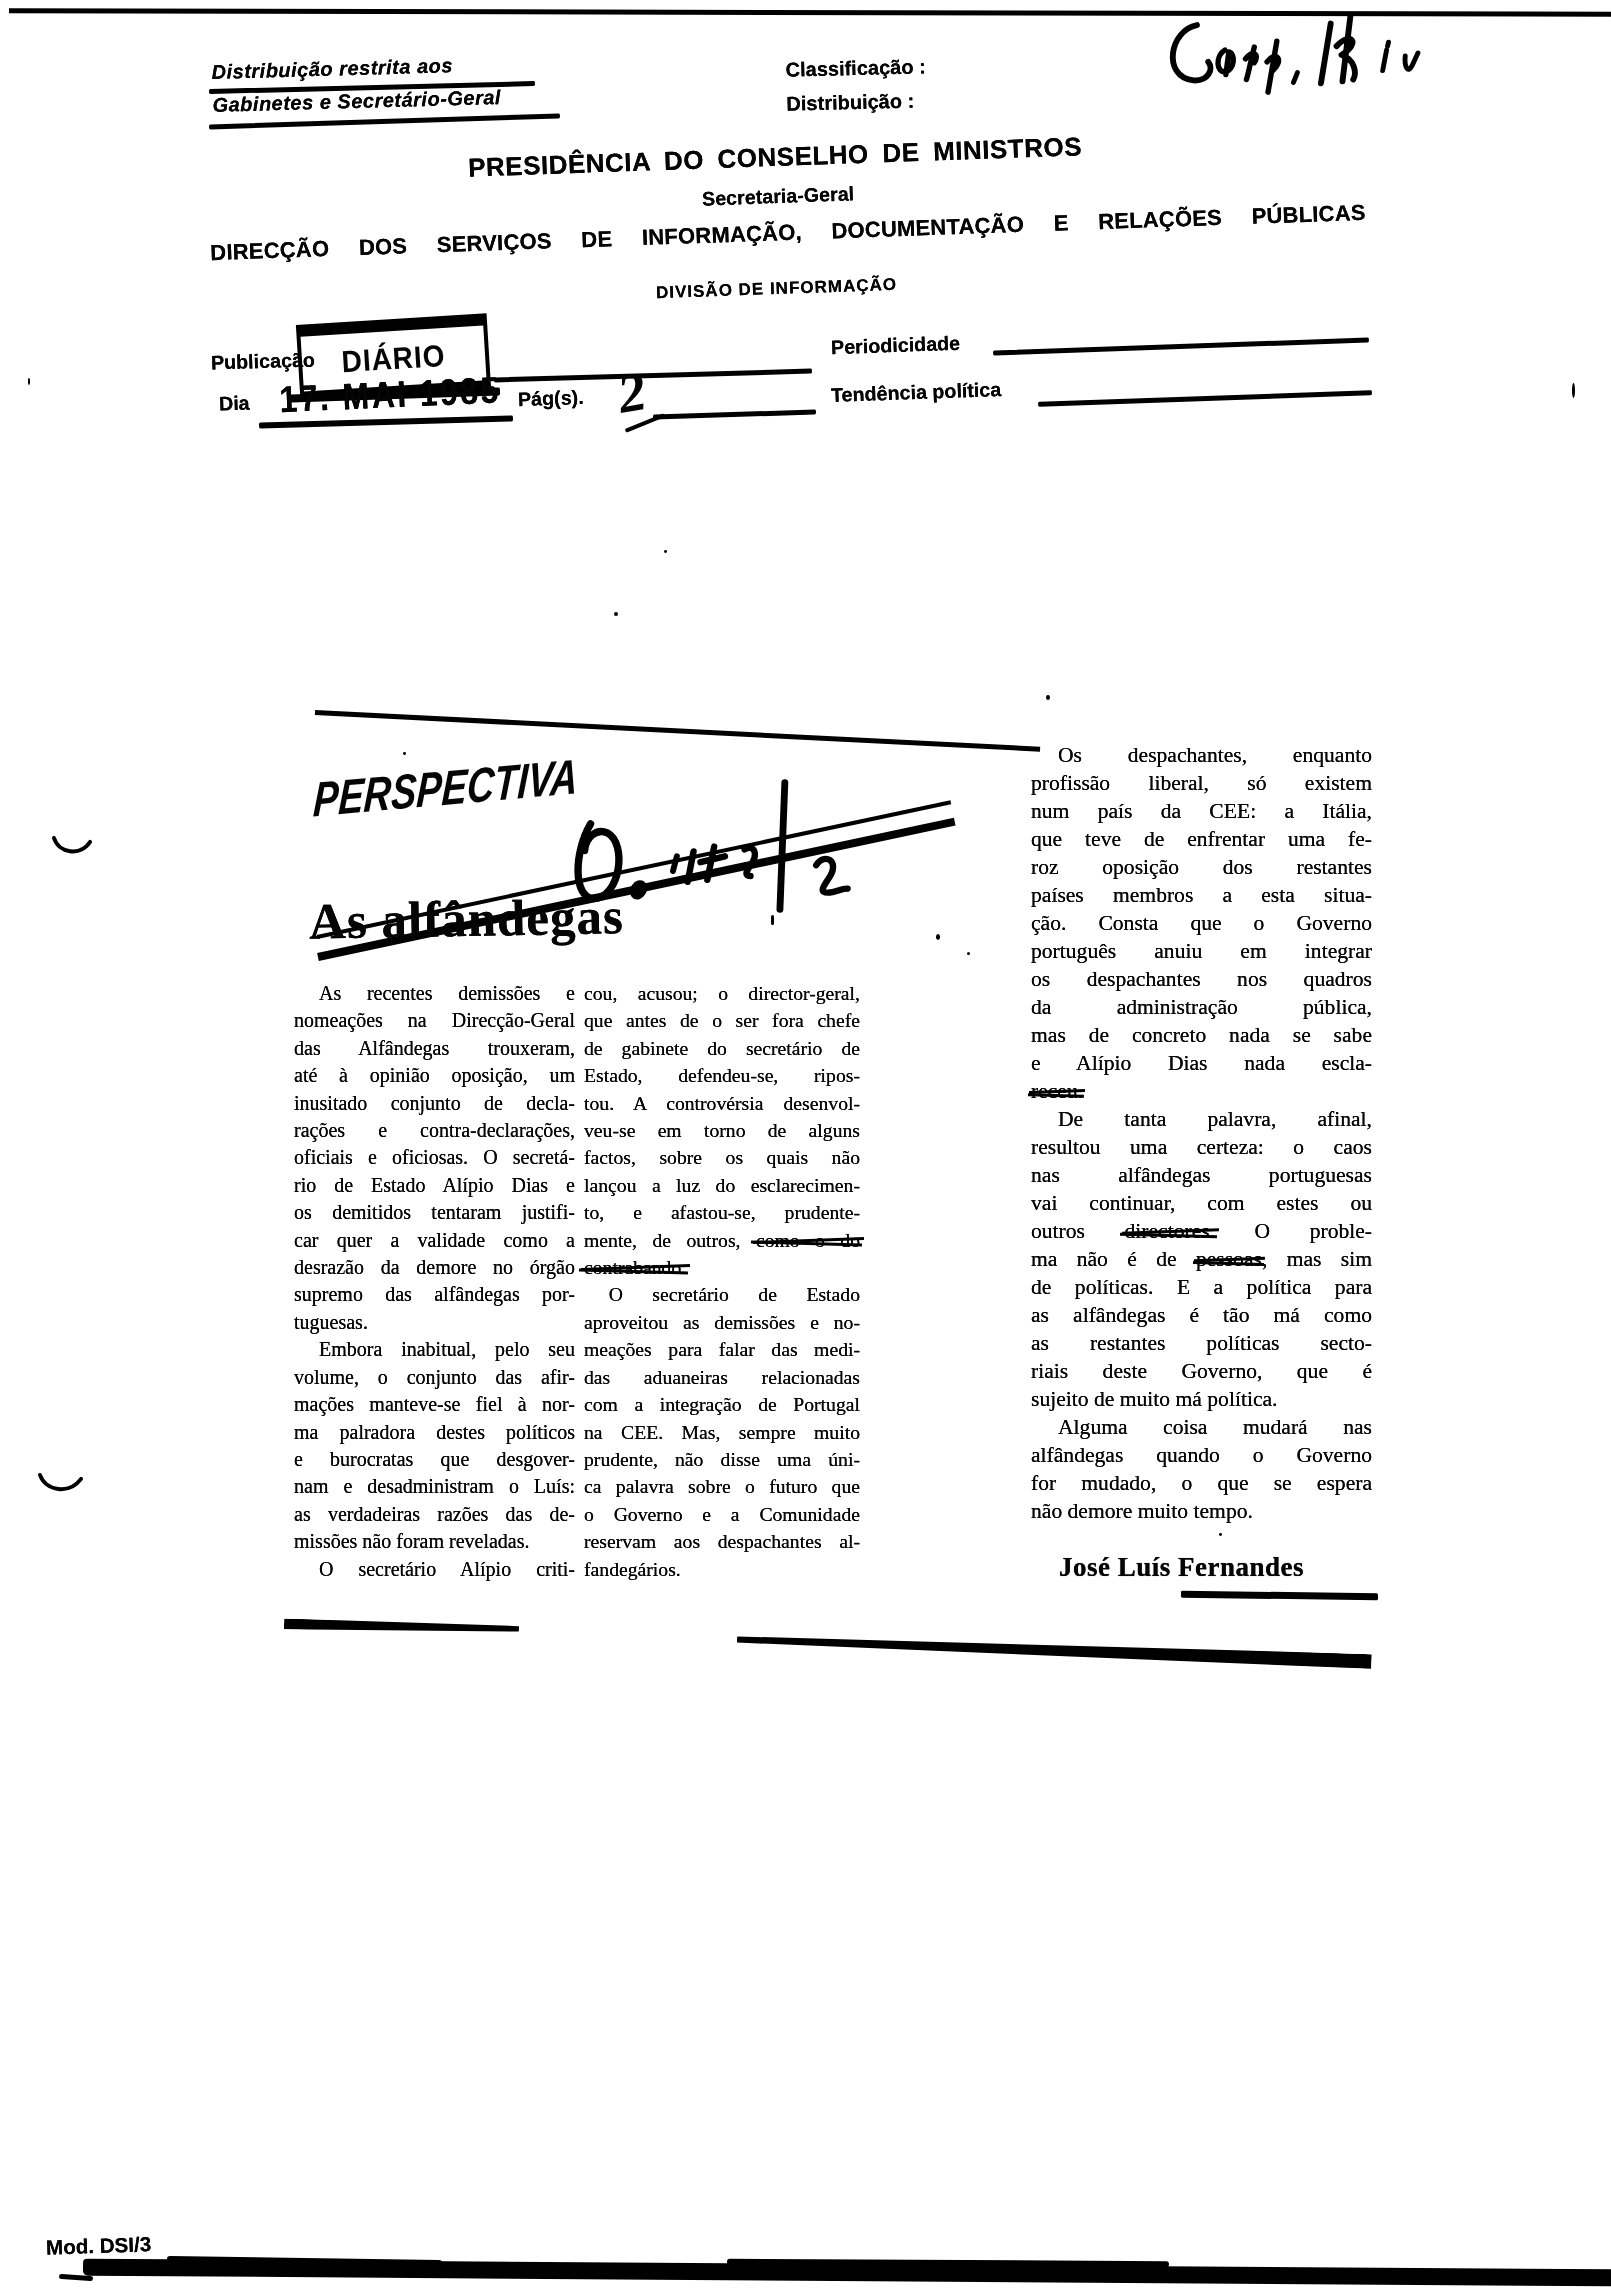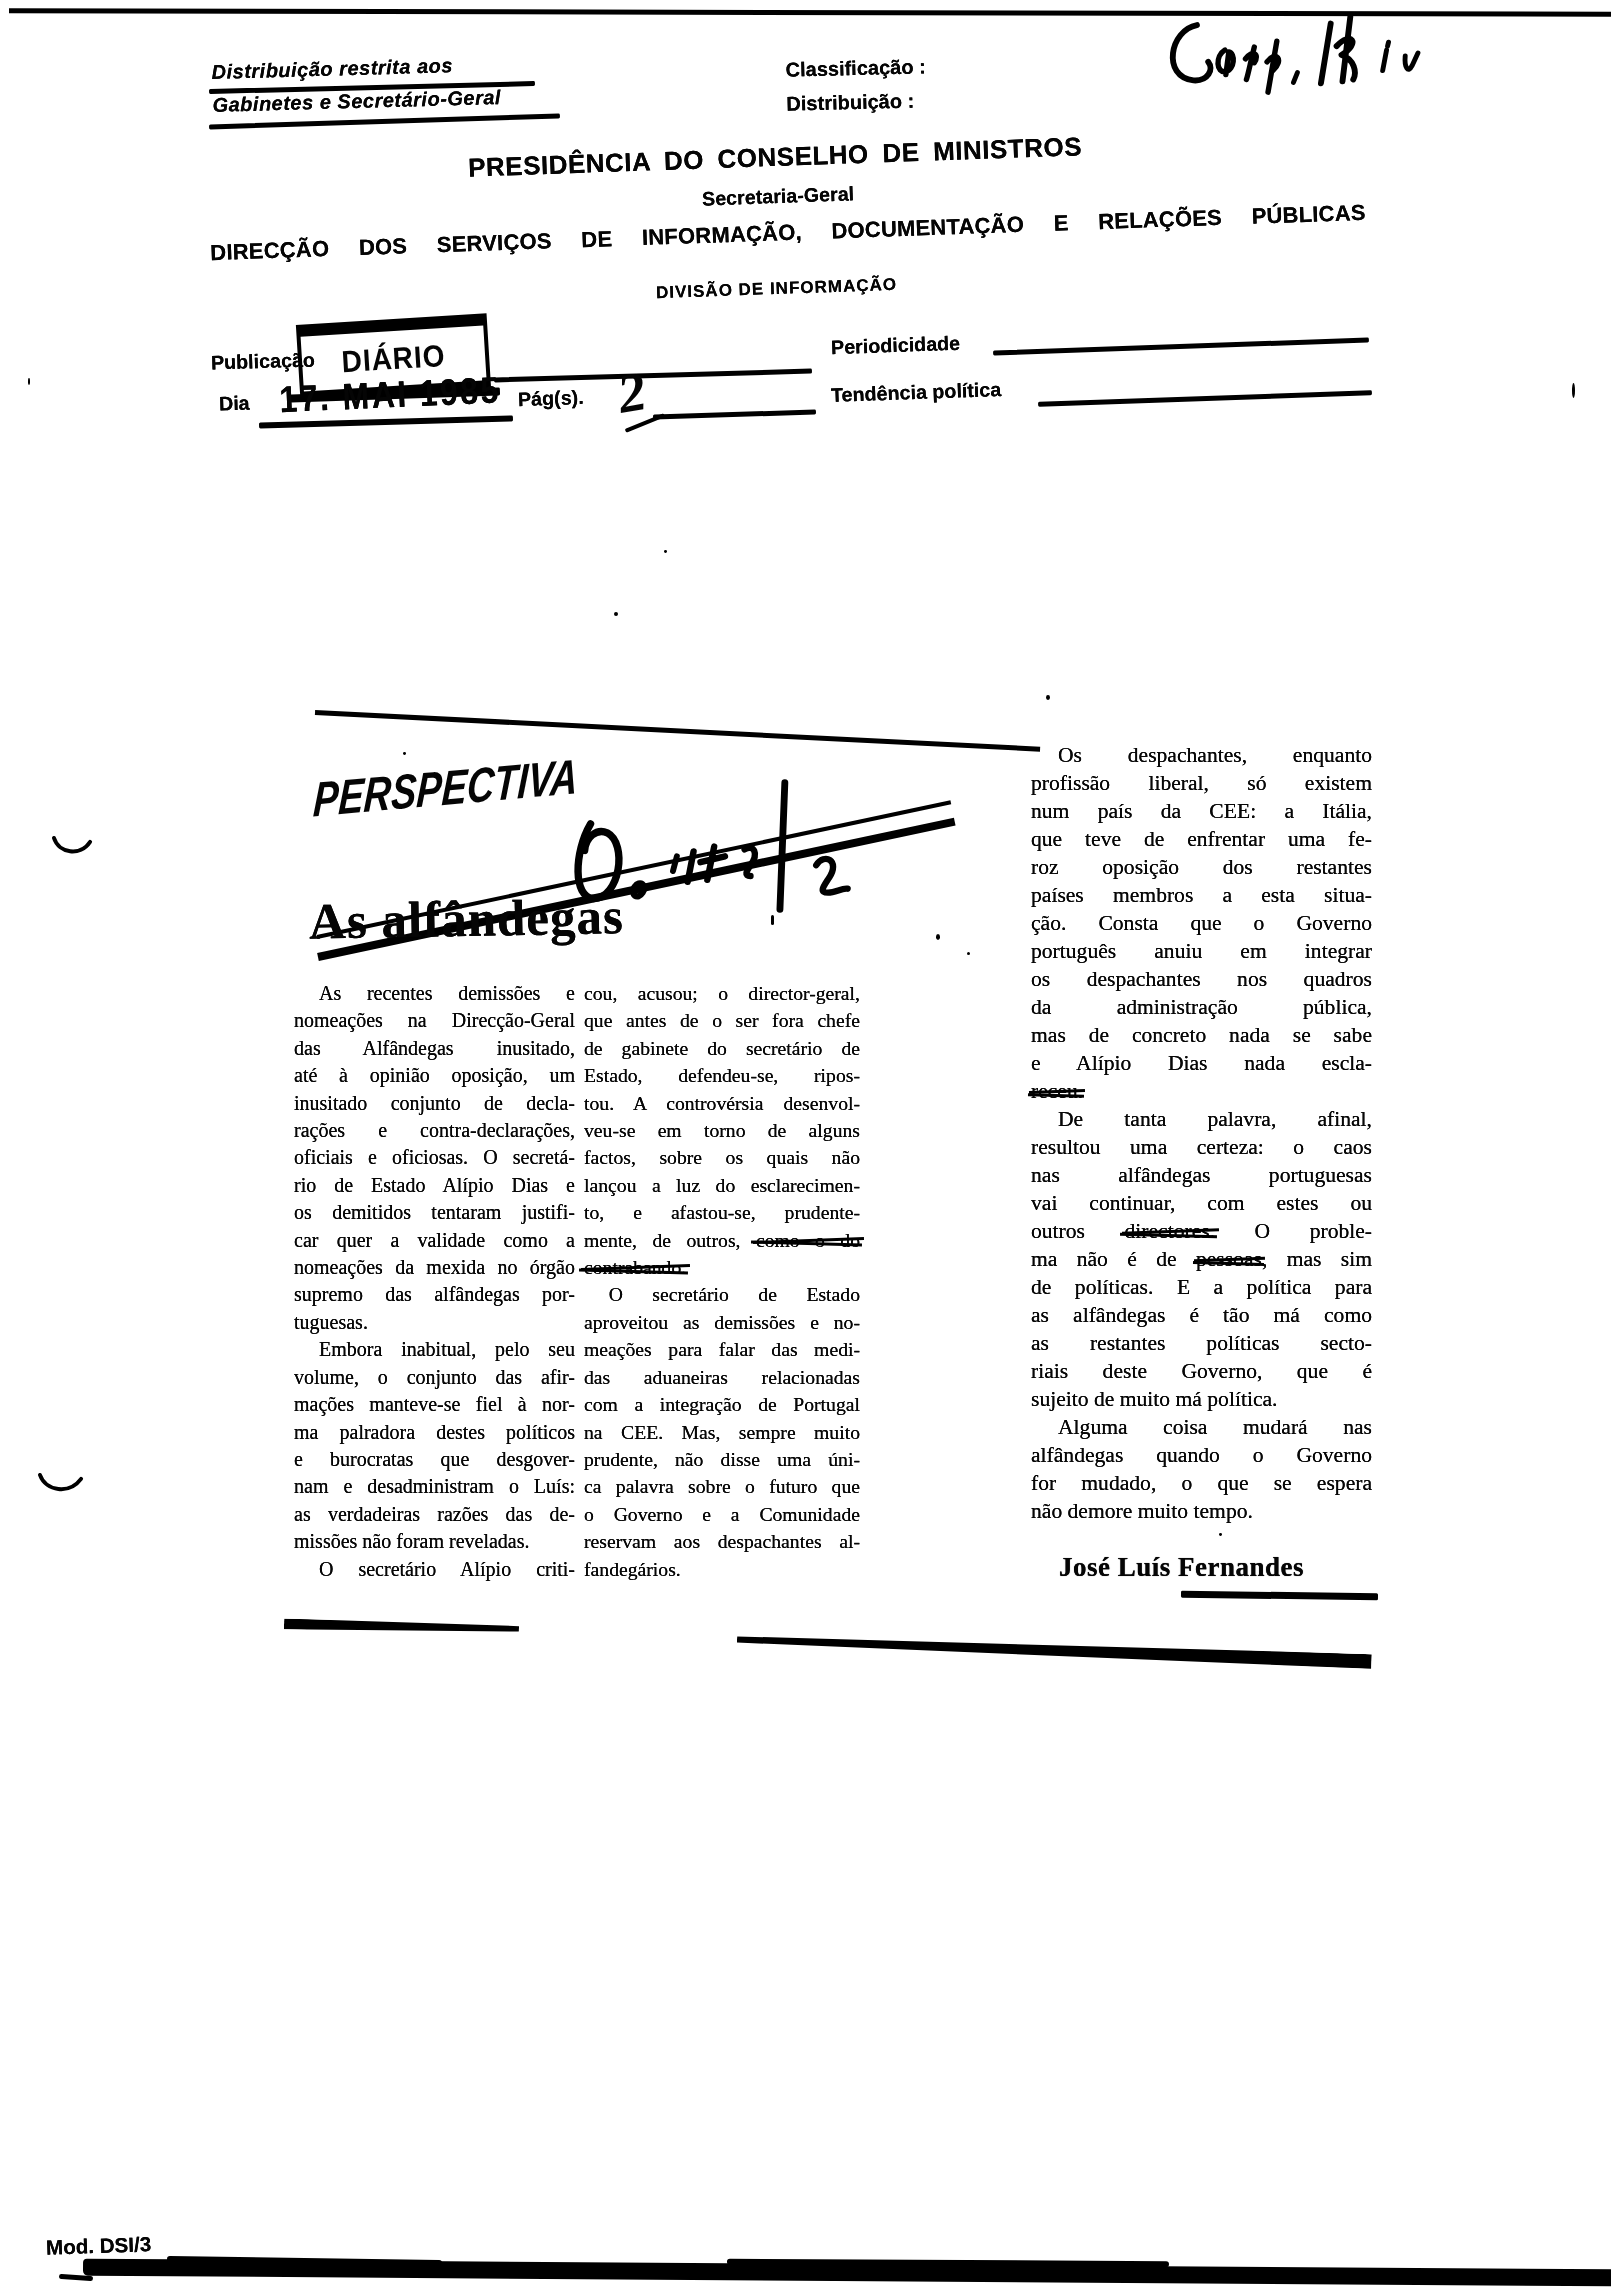--- a/index.html
+++ b/index.html
@@ -164,29 +164,29 @@
     <path d="M376,164 c18,-12 30,8 12,32 c-8,12 -14,22 0,22" stroke-width="13"></path>
     <path d="M458,28 l-10,258" stroke-width="14"></path>
     <path d="M522,196 c16,-26 50,-10 26,26 c-10,16 -22,30 -2,30 c16,0 28,-10 40,-8" stroke-width="13"></path>
   </svg>
 
   <div class="abs headline ink">As alfândegas</div>
 
   <div class="col" id="col1">
       <div class="tl ps">As recentes demissões e</div>
       <div class="tl">nomeações na Direcção-Geral</div>
-      <div class="tl">das Alfândegas inusitado,</div>
+      <div class="tl">das Alfândegas trouxeram,</div>
       <div class="tl">até à opinião oposição, um</div>
       <div class="tl">inusitado conjunto de decla-</div>
       <div class="tl">rações e contra-declarações,</div>
       <div class="tl">oficiais e oficiosas. O secretá-</div>
       <div class="tl">rio de Estado Alípio Dias e</div>
       <div class="tl">os demitidos tentaram justifi-</div>
       <div class="tl">car quer a validade como a</div>
-      <div class="tl">nomeações da mexida no órgão</div>
+      <div class="tl">desrazão da demore no órgão</div>
       <div class="tl">supremo das alfândegas por-</div>
       <div class="tl pe">tuguesas.</div>
       <div class="tl ps">Embora inabitual, pelo seu</div>
       <div class="tl">volume, o conjunto das afir-</div>
       <div class="tl">mações manteve-se fiel à nor-</div>
       <div class="tl">ma palradora destes políticos</div>
       <div class="tl">e burocratas que desgover-</div>
       <div class="tl">nam e desadministram o Luís:</div>
       <div class="tl">as verdadeiras razões das de-</div>
       <div class="tl pe">missões não foram reveladas.</div>

